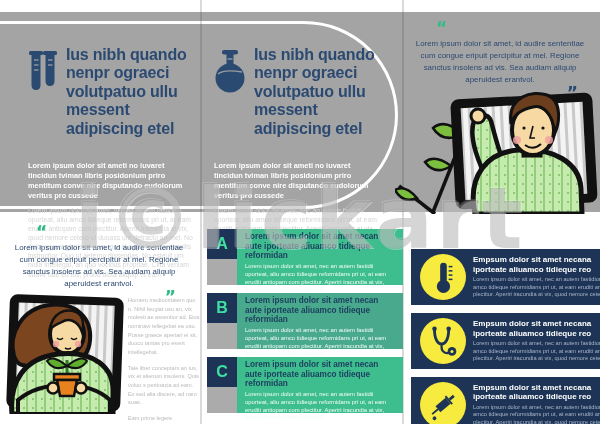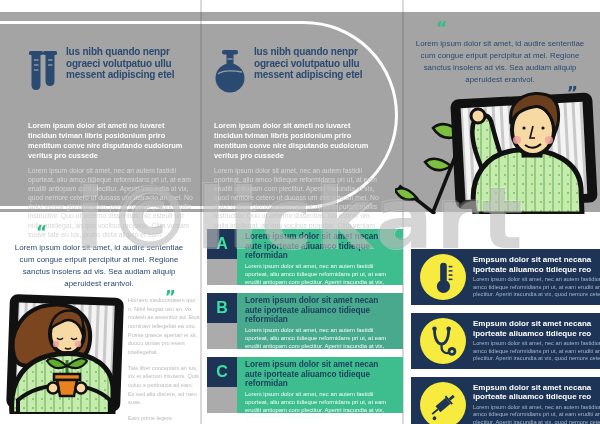--- a/index.html
+++ b/index.html
@@ -9,21 +9,21 @@
   .gray-band{position:absolute;left:0;top:12px;width:600px;height:200px;background:#a4a4a4;}
   .stadium{position:absolute;left:-70px;top:21px;width:468px;height:188px;
            border:3px solid #ffffff;border-radius:0 96px 96px 0;box-sizing:border-box;}
   .fold{position:absolute;top:0;width:2px;height:424px;background:rgba(70,70,70,.20);}
   .fold.f1{left:200px;} .fold.f2{left:402px;}
   
   .panel{position:absolute;top:46px;width:166px;}
   .panel.left{left:28px;} .panel.mid{left:214px;}
   .panel-head{display:flex;gap:8px;align-items:flex-start;}
   .panel-head svg{flex:0 0 auto;margin-top:2px;}
-  .panel-title{font-size:10px;font-weight:bold;color:#2b4a72;line-height:1.15;letter-spacing:-.2px;}
+  .panel-title{font-size:16px;font-weight:bold;color:#2b4a72;line-height:1.15;letter-spacing:-.2px;}
   .panel-sub{margin-top:23px;font-size:7.4px;font-weight:bold;color:#ffffff;line-height:1.35;}
   .panel-body{margin-top:5px;font-size:6.8px;color:#d6d6d6;line-height:1.34;}
   
   .quote-block{position:absolute;width:184px;}
   .quote-block.top-right{left:408px;top:20px;}
   .quote-block.bottom-left{left:8px;top:224px;width:182px;}
   .q-open{font-size:17px;font-weight:bold;color:#2fbc85;line-height:1;margin-left:28px;font-family:"DejaVu Sans",sans-serif;}
   .q-text{font-size:7.9px;color:#2b4a72;text-align:center;line-height:1.5;margin-top:1px;}
   .q-close{font-size:17px;font-weight:bold;line-height:1;text-align:right;margin-right:14px;font-family:"DejaVu Sans",sans-serif;}
   .q-close.navy{color:#2b4a72;} .q-close.green{color:#2fbc85;}

